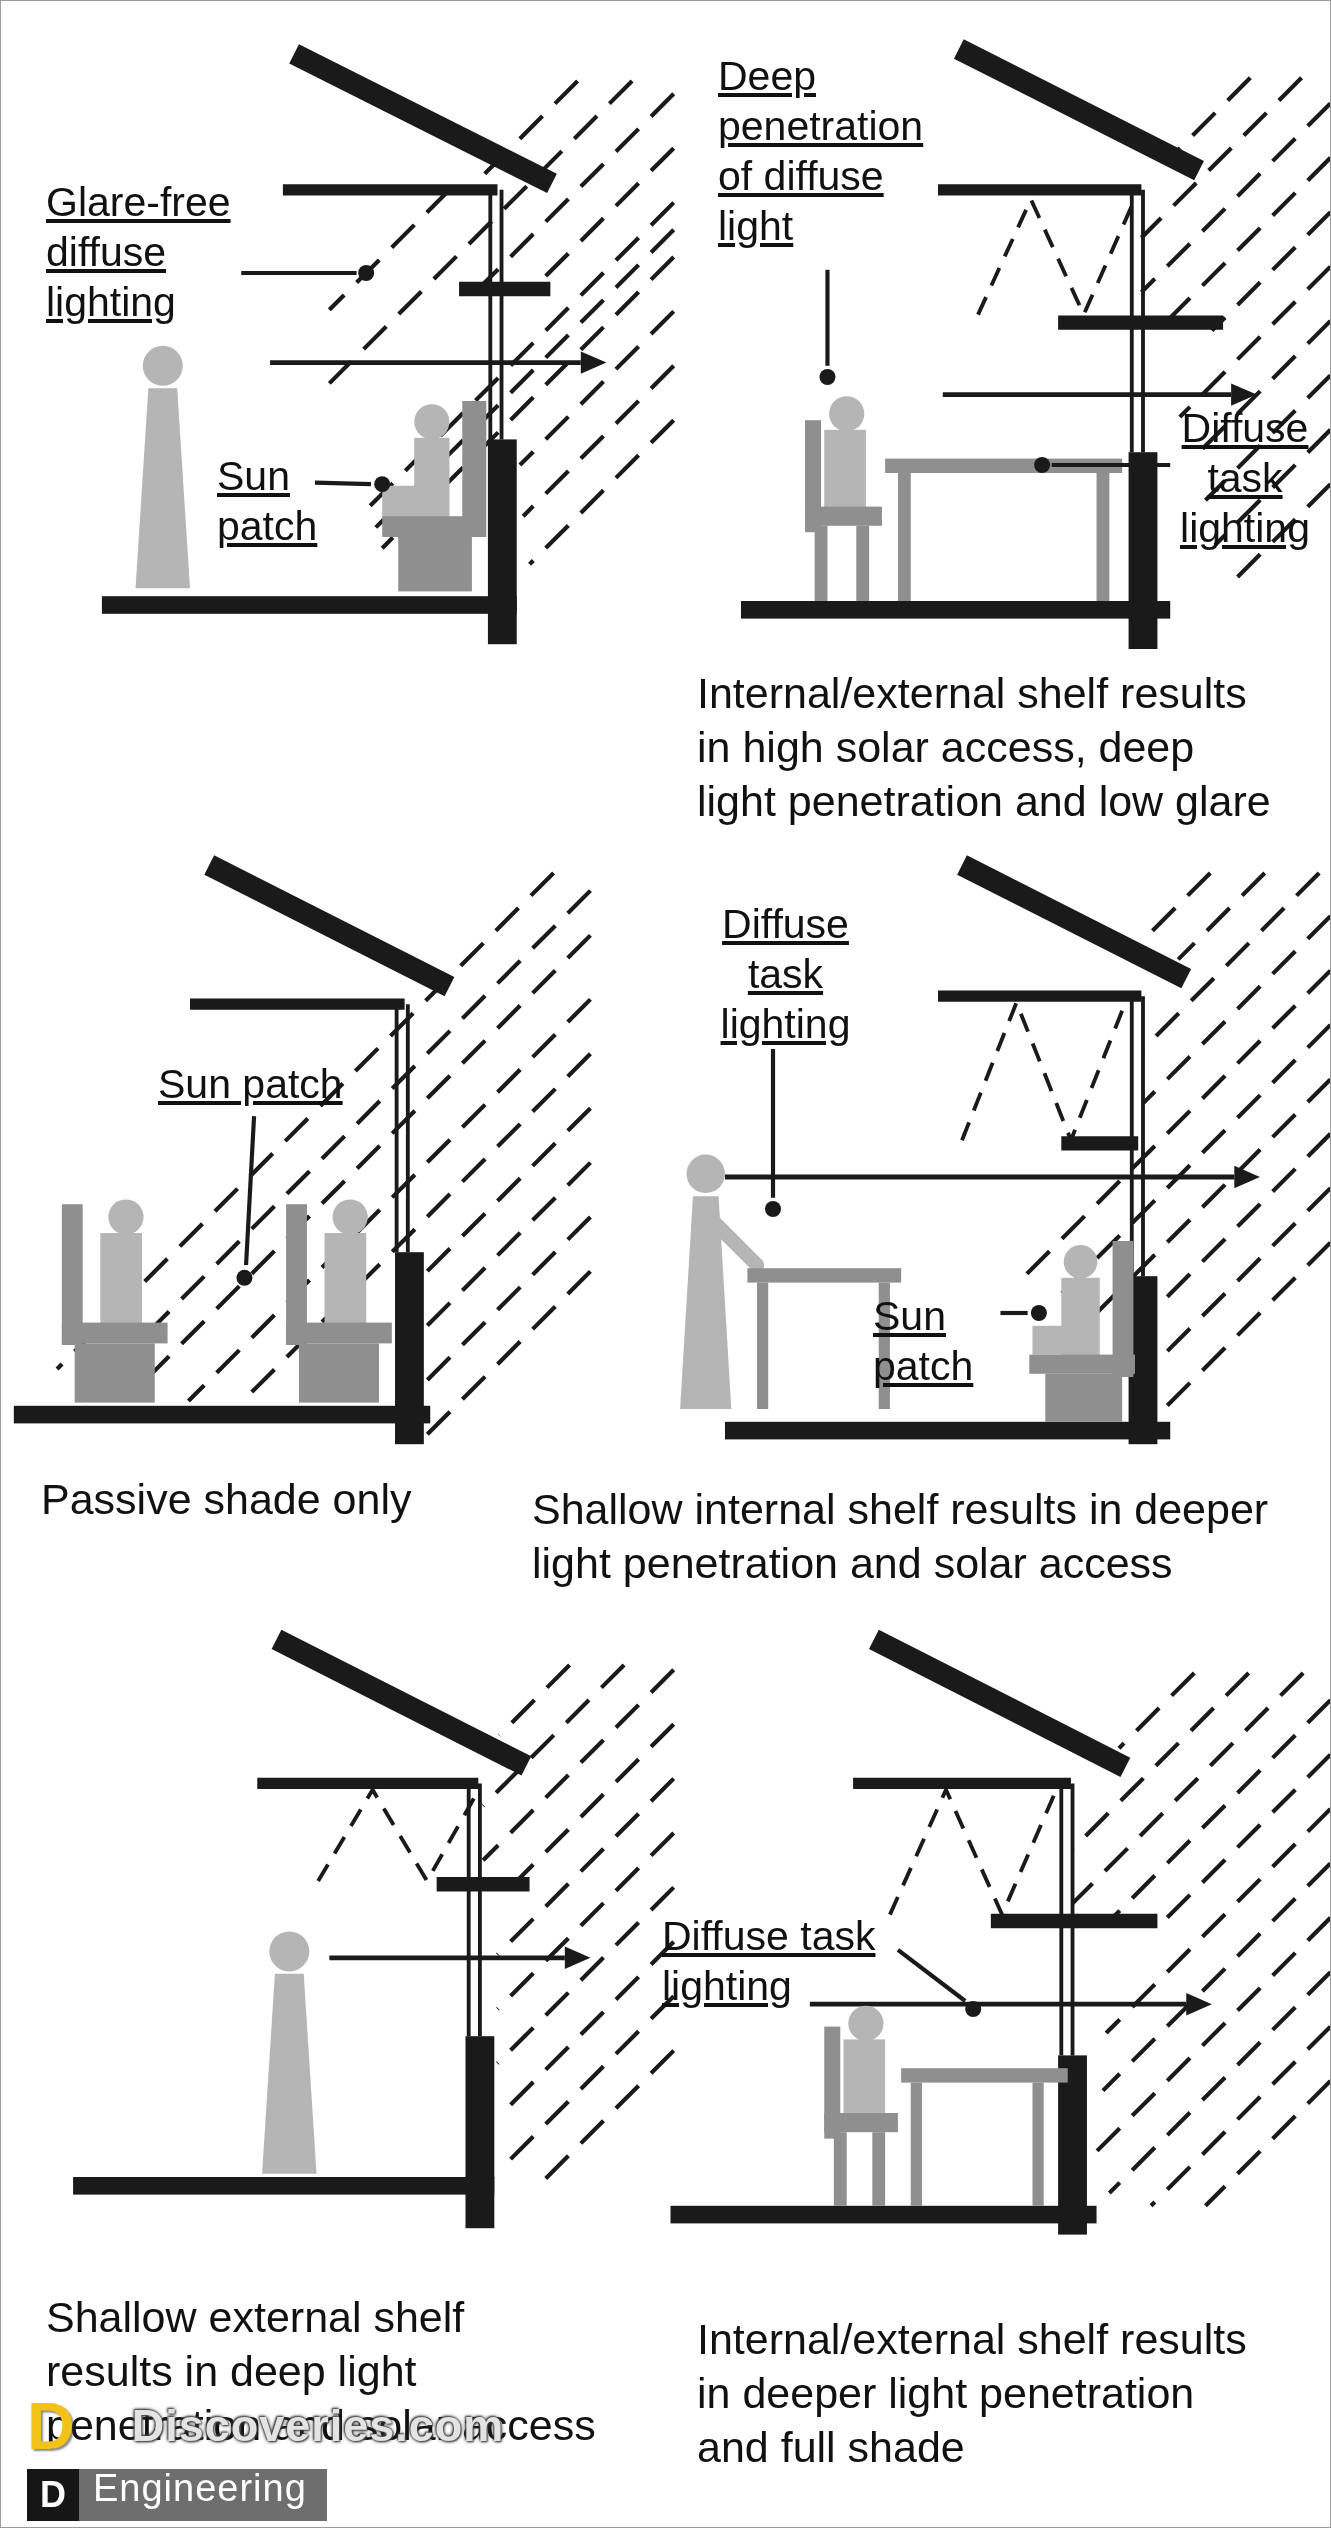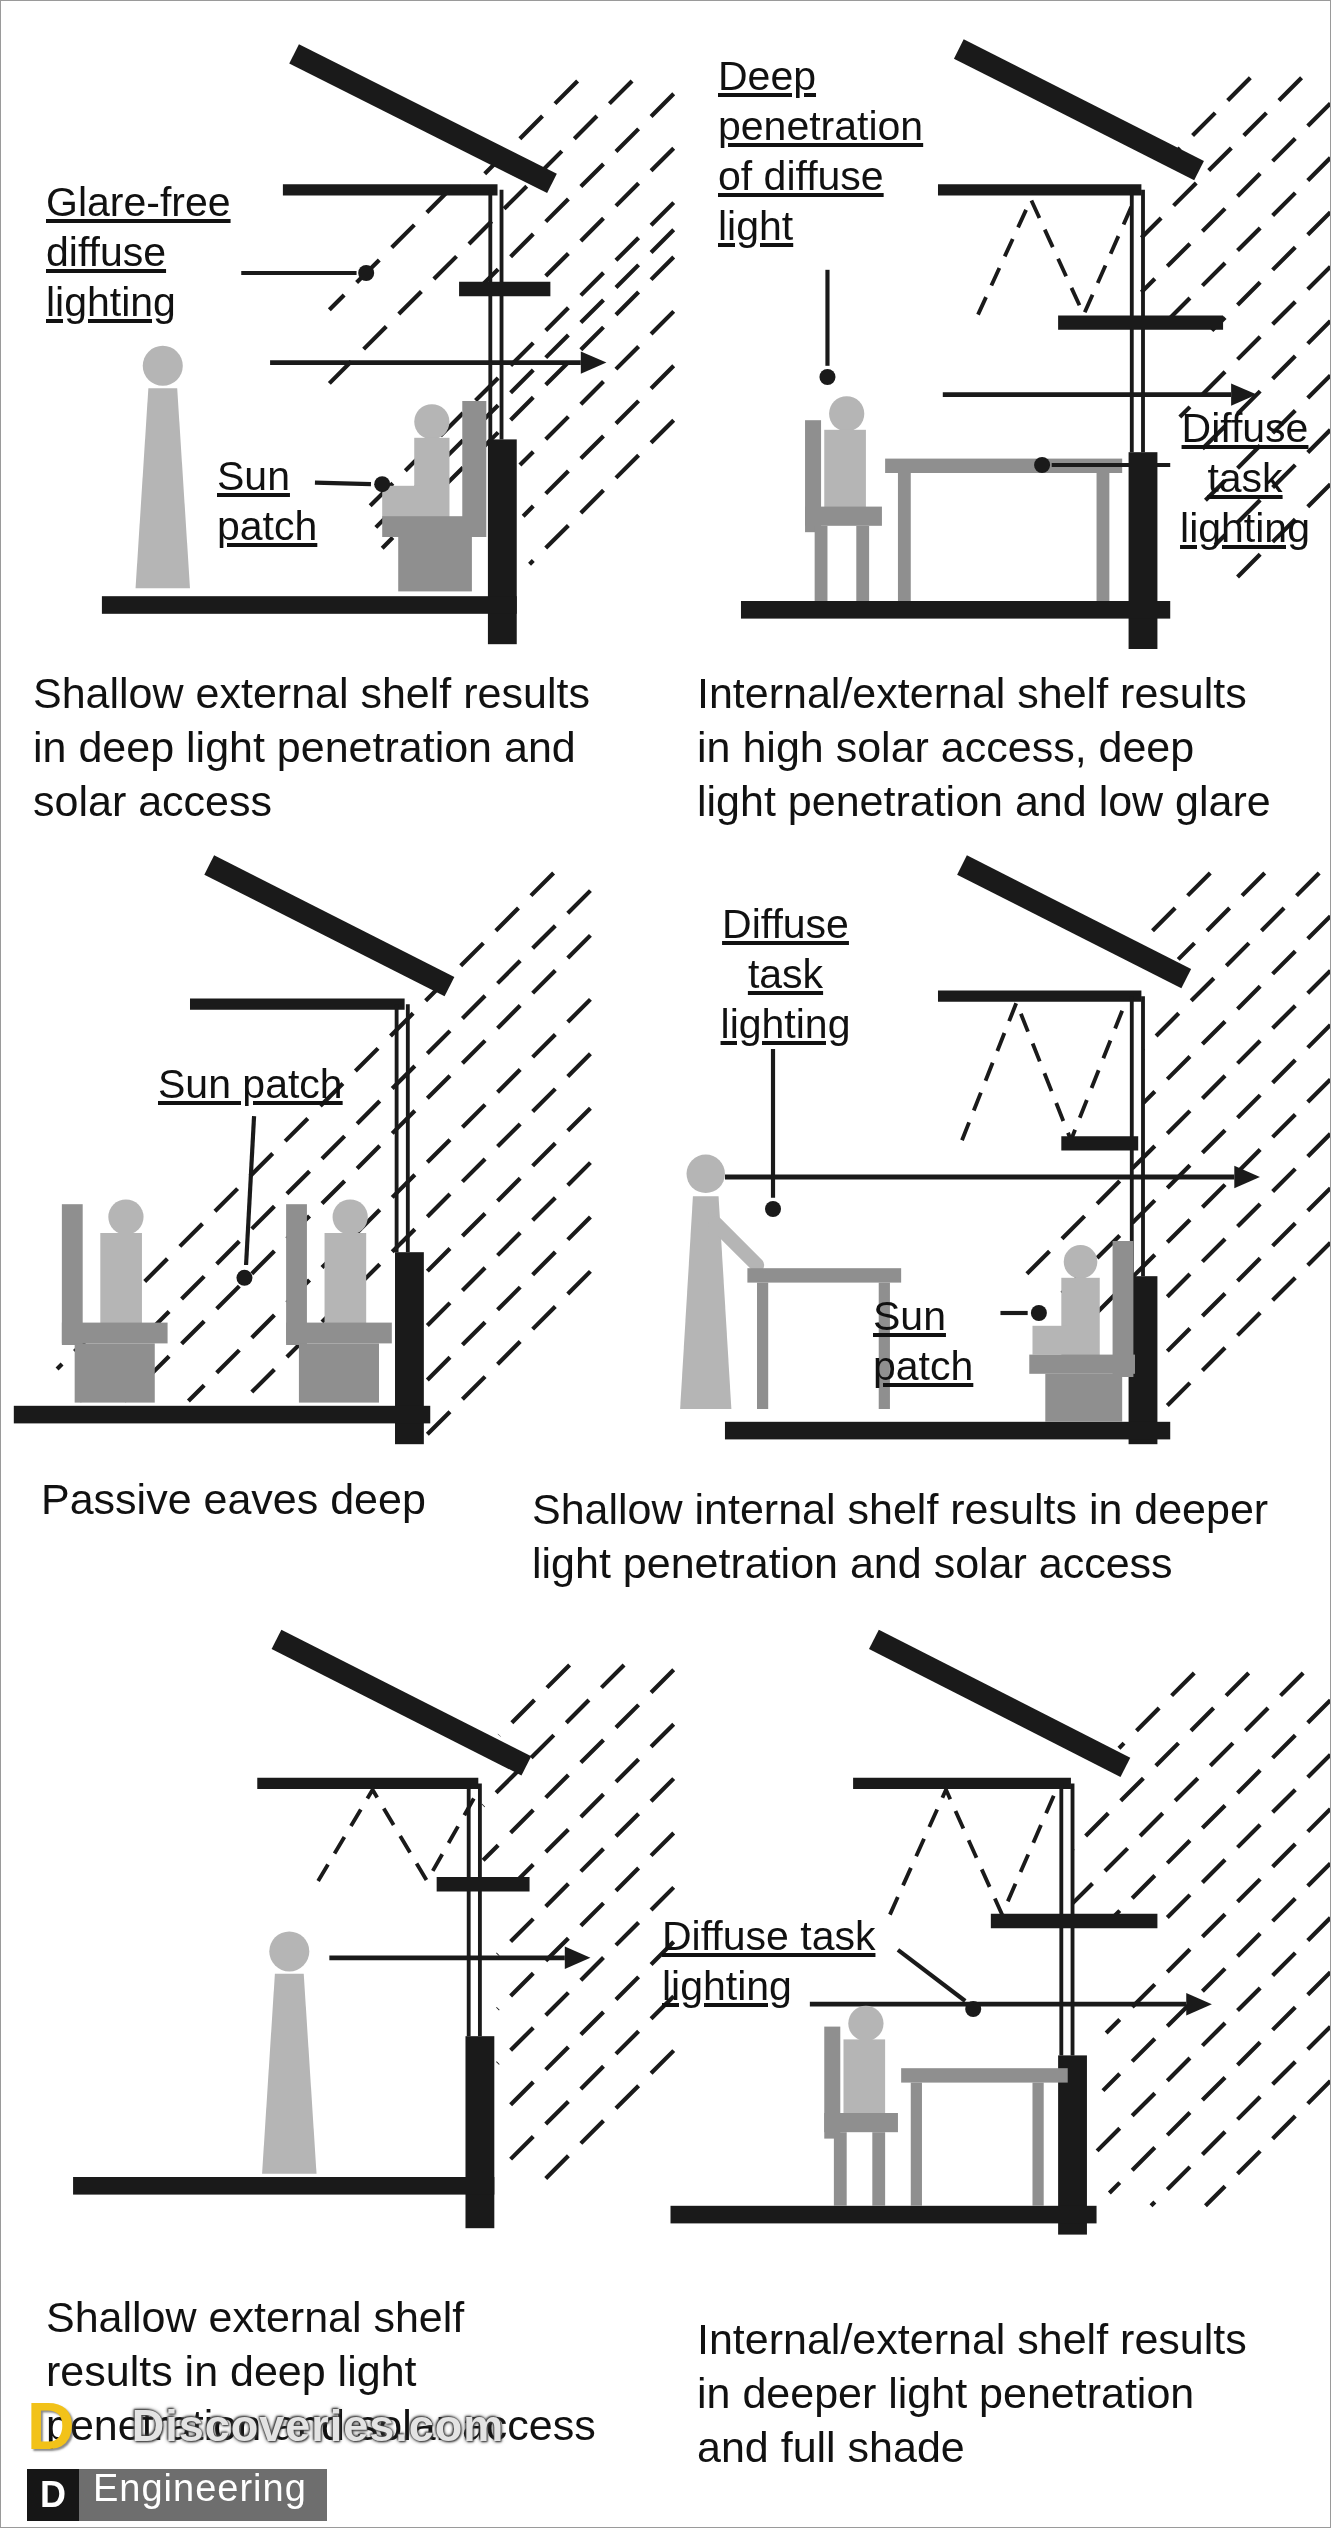--- a/index.html
+++ b/index.html
@@ -315,27 +315,24 @@
 lighting</div>
   <div class="lbl" style="left:157px;top:1058px">Sun patch</div>
   <div class="lbl center" style="left:702px;top:898px;width:165px">Diffuse
 task
 lighting</div>
   <div class="lbl" style="left:872px;top:1290px">Sun
 patch</div>
   <div class="lbl" style="left:661px;top:1910px">Diffuse task
 lighting</div>
 
-  <div class="cap" style="left:32px;top:666px">Shallow external shelf results
-in deep light penetration and
-solar access</div>
   <div class="cap" style="left:696px;top:666px">Internal/external shelf results
 in high solar access, deep
 light penetration and low glare</div>
-  <div class="cap" style="left:40px;top:1472px">Passive eaves deep</div>
+  <div class="cap" style="left:40px;top:1472px">Passive shade only</div>
   <div class="cap" style="left:45px;top:2290px">Shallow external shelf
 results in deep light
 penetration and solar access</div>
   <div class="cap" style="left:531px;top:1482px">Shallow internal shelf results in deeper
 light penetration and solar access</div>
   <div class="cap" style="left:696px;top:2312px">Internal/external shelf results
 in deeper light penetration
 and full shade</div>
 
   <div class="wm">

